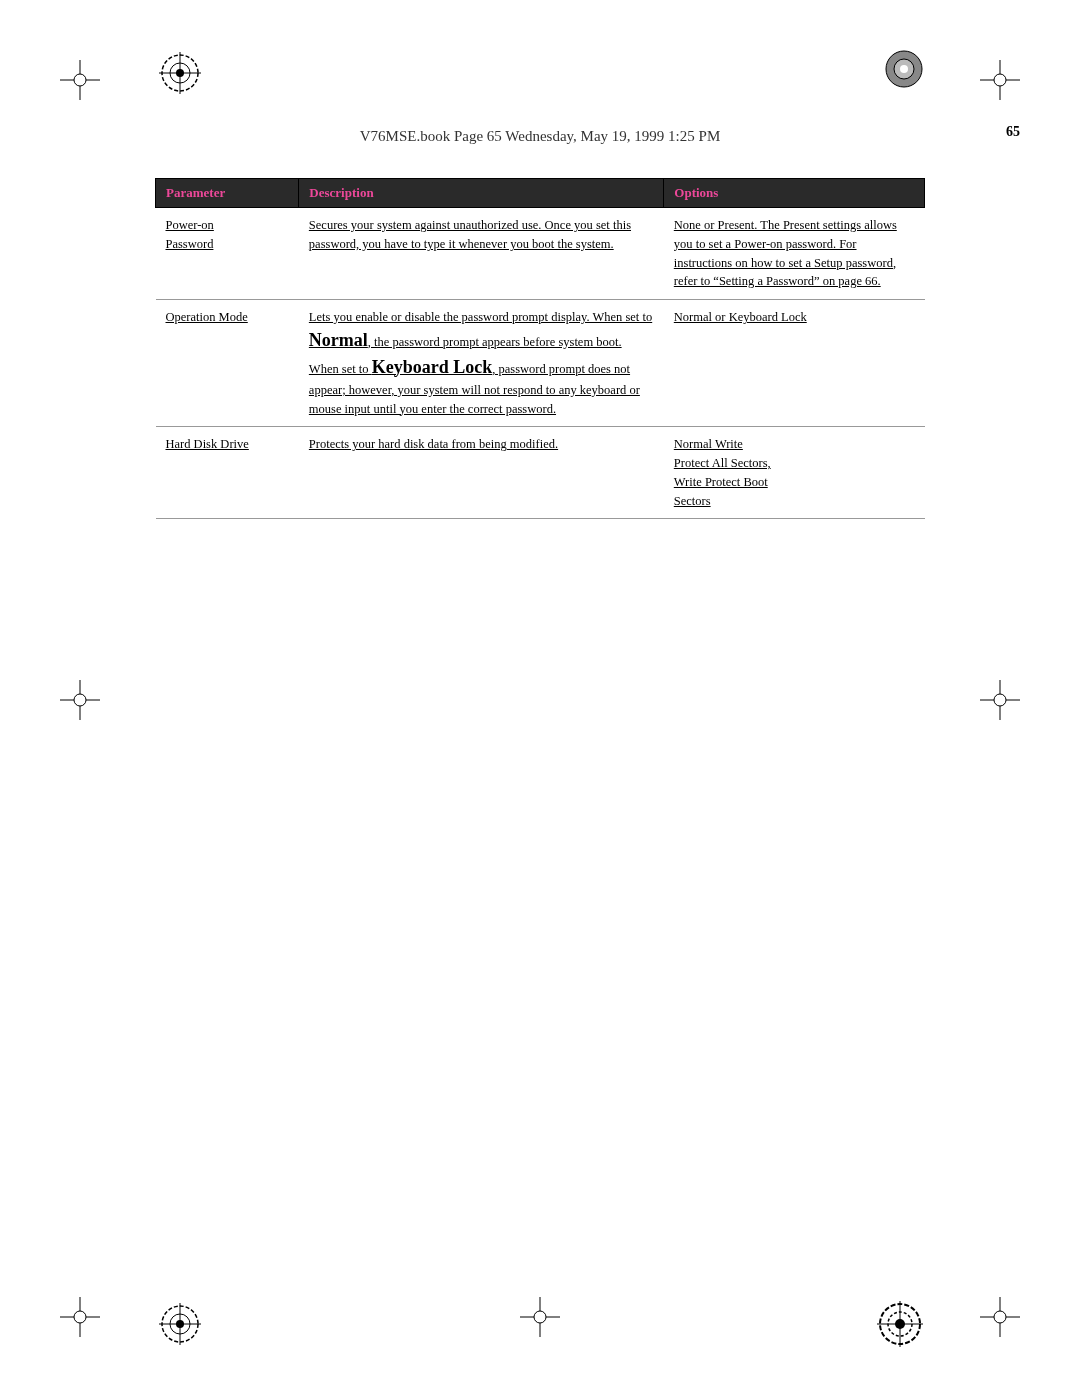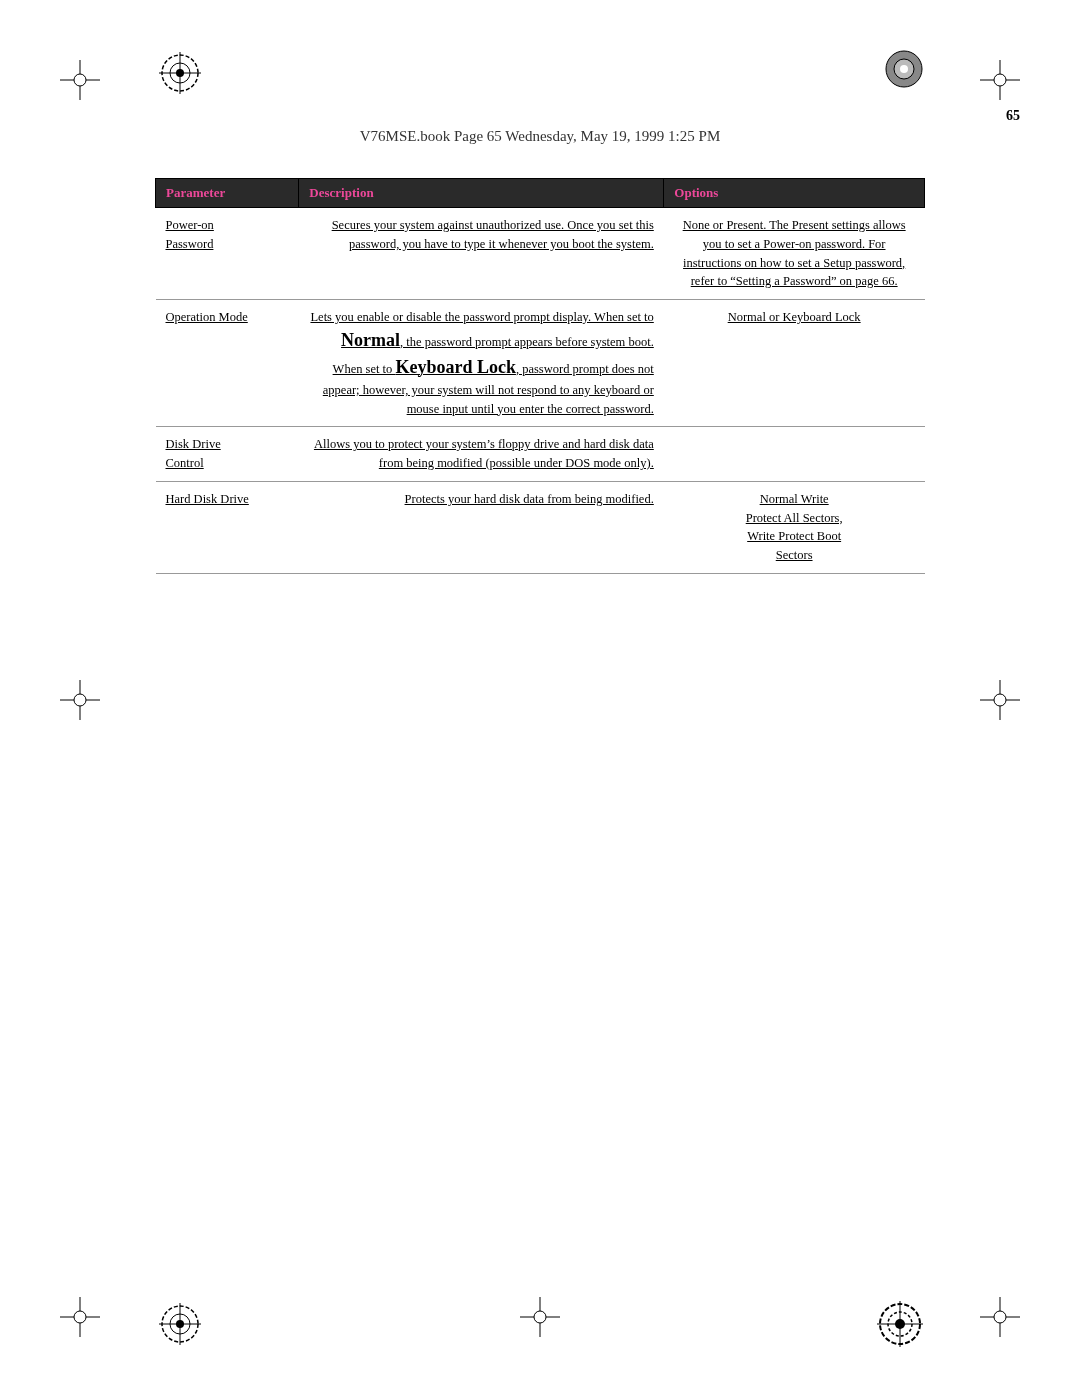--- a/index.html
+++ b/index.html
@@ -10,21 +10,21 @@
       font-family: Times New Roman, Times, serif;
       font-size: 13px;
       color: #000000;
       position: relative;
       overflow: hidden;
     }
 
     
     .page-number {
       position: absolute;
-      top: 108px;
+      top: 124px;
       right: 60px;
       font-size: 14px;
       font-weight: bold;
     }
 
     
     .header-line {
       position: absolute;
       top: 128px;
       left: 155px;
@@ -66,25 +66,23 @@
       font-size: 12.5px;
       line-height: 1.5;
       text-decoration: underline;
     }
 
     .doc-table td:first-child {
       width: 110px;
     }
     .doc-table td:nth-child(2) {
       width: 280px;
-      text-align: right;
     }
     .doc-table td:nth-child(3) {
       width: 200px;
-      text-align: center;
     }
 
     .inline-heading {
       font-size: 18px;
       font-weight: bold;
       font-family: Times New Roman, serif;
     }
 
     
     .corner-svg {
@@ -190,25 +188,20 @@
       <tr>
         <td>Operation Mode</td>
         <td>
           Lets you enable or disable the password prompt display. When set to
           <span class="inline-heading">Normal</span>, the password prompt appears before system boot. When set to
           <span class="inline-heading">Keyboard Lock</span>, password prompt does not appear; however, your system will not respond to any keyboard or mouse input until you enter the correct password.
         </td>
         <td>Normal&nbsp;or Keyboard Lock</td>
       </tr>
 
-      <tr>
-        <td>Disk Drive<br>Control</td>
-        <td>Allows you to protect your system’s floppy drive and hard disk data from being modified (possible under DOS mode only).</td>
-        <td></td>
-      </tr>
 
 
       <tr>
         <td>Hard Disk Drive</td>
         <td>Protects your hard disk data from being modified.</td>
         <td>Normal Write<br>Protect All Sectors,<br>Write Protect Boot<br>Sectors</td>
       </tr>
     </tbody>
   </table>
 </div>

